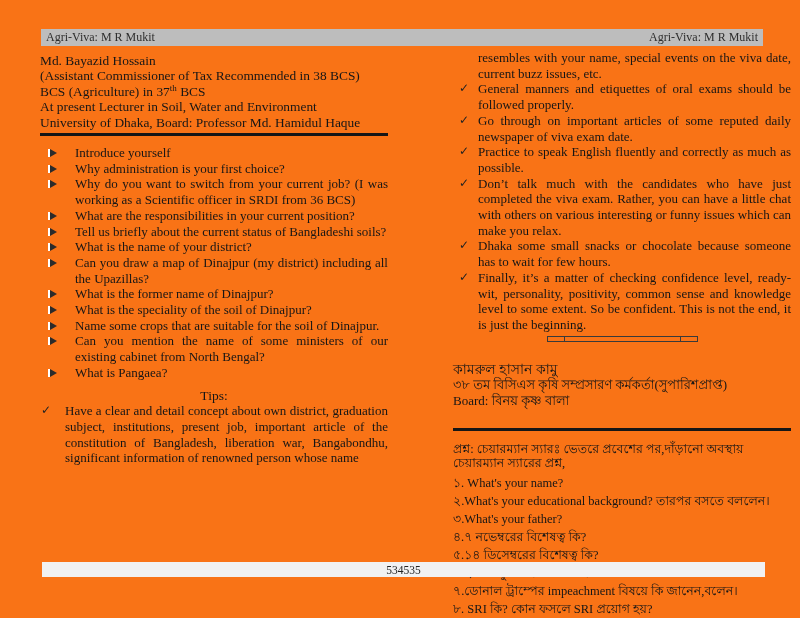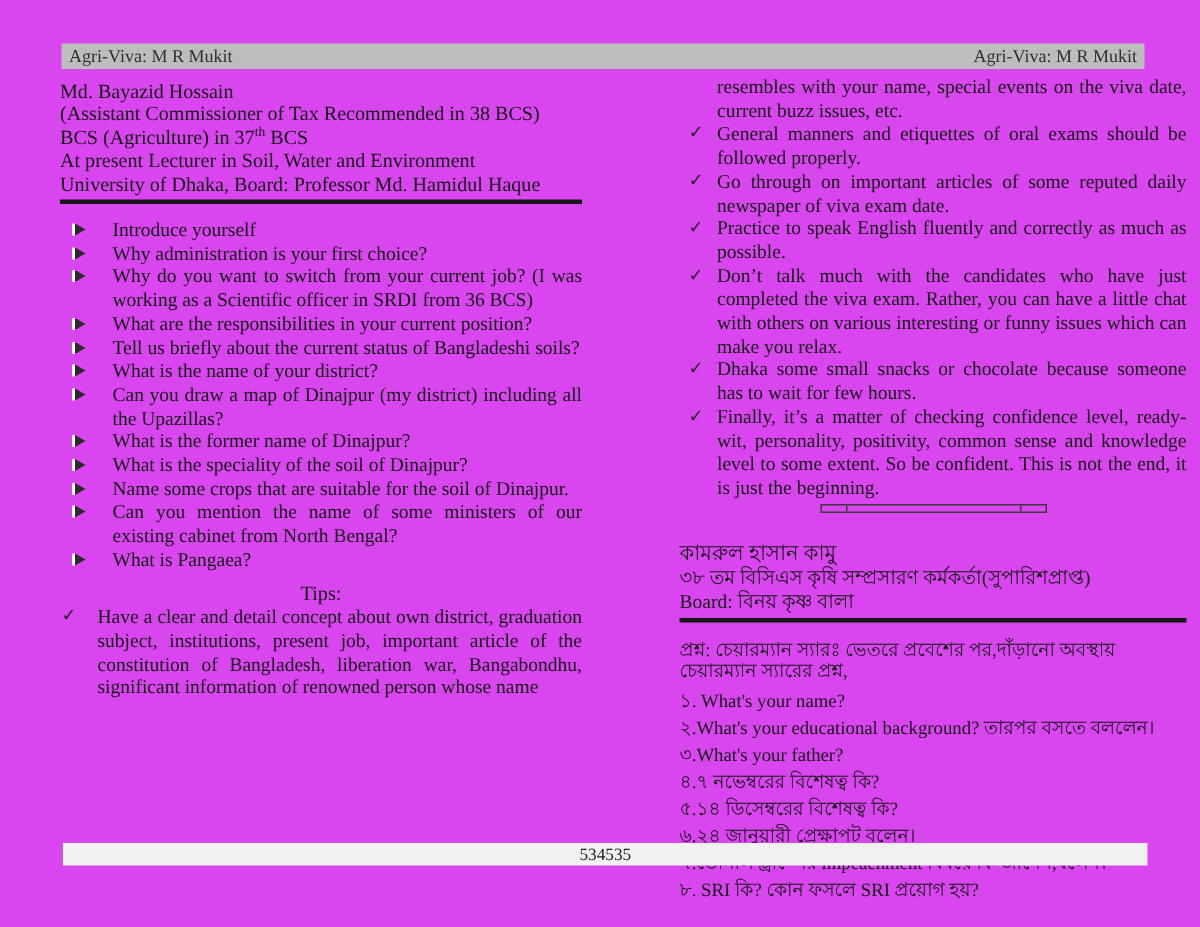--- a/index.html
+++ b/index.html
@@ -1,16 +1,16 @@
 <!DOCTYPE html>
 <html style="--header_bar: #bdbdbd; --footer_bar: #f1f1f1; --rule: #161616; --text: #161616;"><head>
 <meta charset="utf-8">
 <style>
   html,body{margin:0;padding:0;background:#fff;}
-  .page{position:relative;width:800px;height:618px;background:#d946ef;overflow:hidden;
+  .page{position:relative;width:800px;height:618px;background:#f97316;overflow:hidden;
         font-family:"Liberation Serif","DejaVu Serif",serif;color:var(--text,#161616);}
 
   
   .header-bar{position:absolute;left:41px;top:29px;width:722px;height:17px;
               background:var(--header_bar,#bdbdbd);display:flex;justify-content:space-between;
               align-items:center;padding:0 5px;box-sizing:border-box;
               font-size:12px;color:#2e2e2e;}
 
   
   .col{position:absolute;font-size:13px;line-height:15.7px;}
@@ -37,21 +37,21 @@
   .col-right .tip .chk{left:6px;}
   .cont{padding-left:25px;text-align:justify;}
 
   
   .ornament{position:relative;width:151px;height:6px;border:1px solid #3a3a3a;
             margin:3px auto 0 auto;box-sizing:border-box;}
   .ornament::before,.ornament::after{content:"";position:absolute;top:0;bottom:0;width:1px;background:#3a3a3a;}
   .ornament::before{left:16px;}
   .ornament::after{right:16px;}
 
-  .profile2{margin-top:20px;line-height:15.6px;padding-bottom:4px;
+  .profile2{margin-top:20px;line-height:15.6px;padding-bottom:20px;
             border-bottom:3px solid var(--rule,#161616);}
   .profile2 .bn-name{font-size:14px;}
   .bnlist{margin-top:12px;}
   .bq{margin-bottom:4.5px;line-height:13.5px;font-size:12.5px;}
   .bq-lead{margin-bottom:7px;}
 
   
   .footer-bar{position:absolute;left:42px;top:562px;width:723px;height:15px;
               background:var(--footer_bar,#f1f1f1);display:flex;justify-content:center;
               align-items:center;padding:0 6px;box-sizing:border-box;

